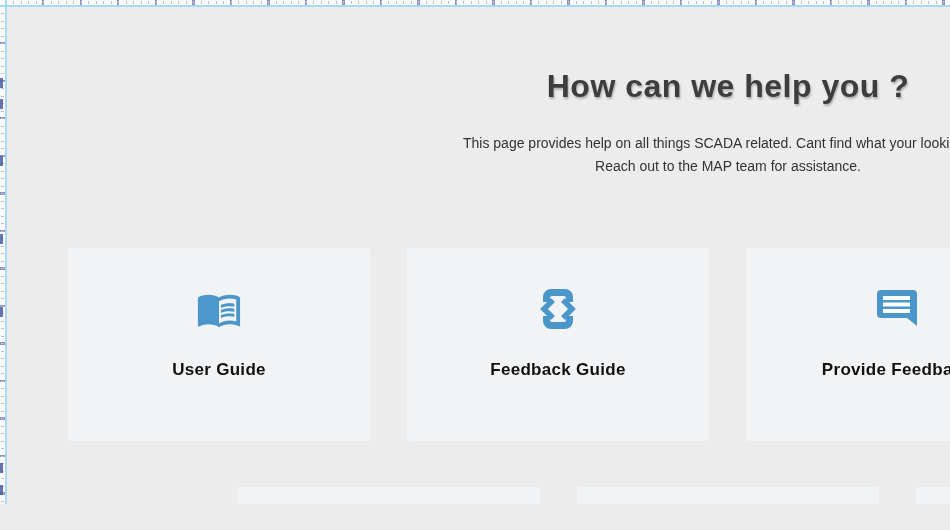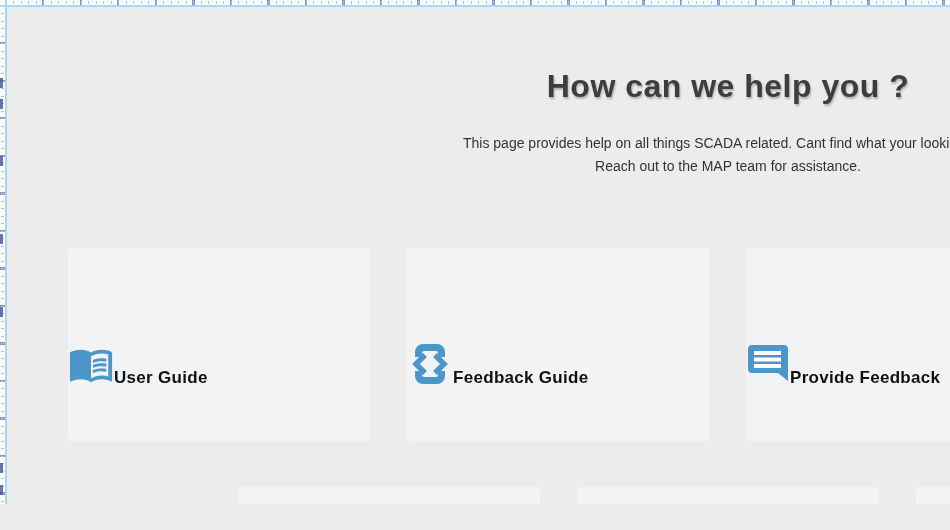--- a/index.html
+++ b/index.html
@@ -36,21 +36,21 @@
   }
 
   .card-row{display:flex;gap:37px;width:1456px;}
   .row-1{margin-top:70px;padding-left:68px;}
   .row-2{margin-top:46px;padding-left:238px;}
 
   .card{
     width:302px;height:193px;
     background:var(--card-bg);
     border-radius:2px;
-    display:flex;flex-direction:row;align-items:center;
+    display:flex;flex-direction:column;align-items:center;
     padding-top:38px;
     cursor:pointer;
   }
   .card-icon{height:46px;display:flex;align-items:center;justify-content:center;}
   .card-icon svg{display:block;}
   .card-label{
     margin-top:28px;
     font-size:17px;
     font-weight:bold;
     color:#111;

